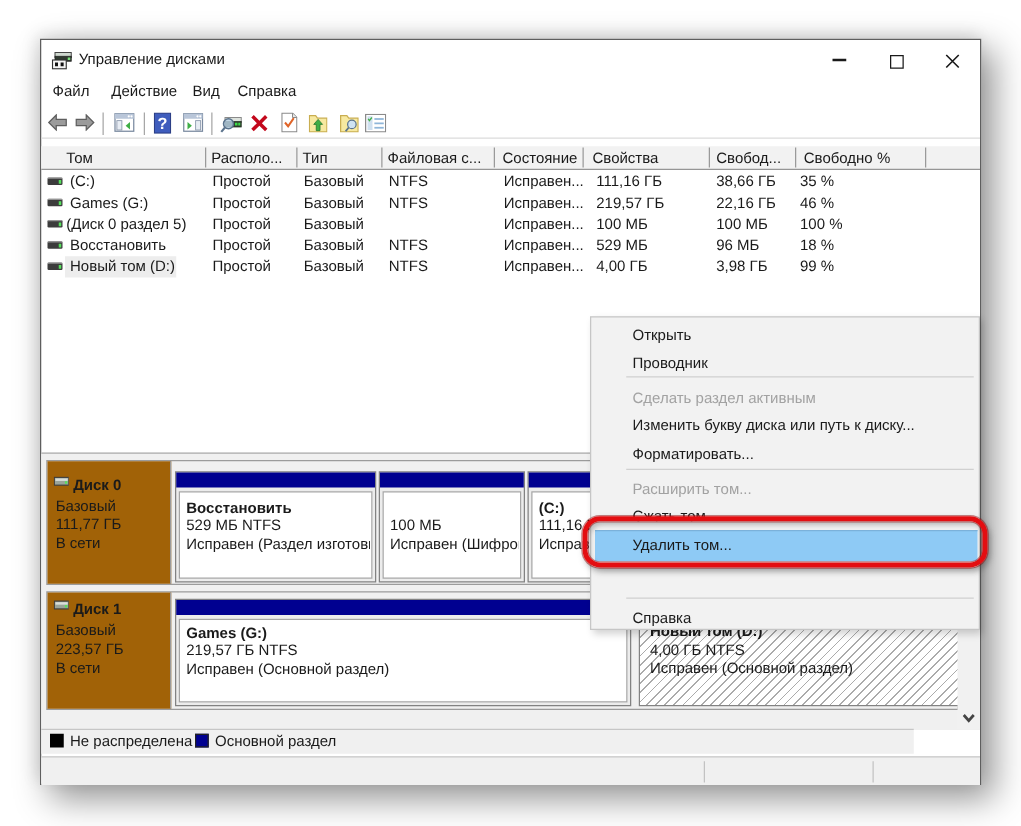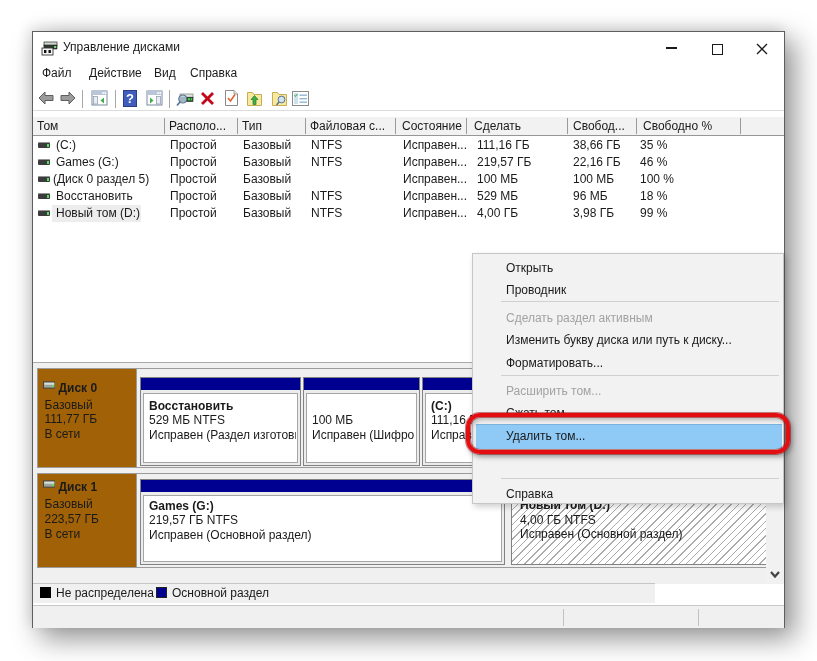--- a/index.html
+++ b/index.html
@@ -29,21 +29,21 @@
 .dlabel{left:0;top:0;width:98px;height:100%;border-right:1px solid #9b9b9b;background:#a16207}
 .dlt{left:6.5px;line-height:14px}
 .pcell{border:1px solid #828282;background:#ececec}
 .pband{left:0;top:0;right:0;height:12px;background:#000090}
 .pwhite{left:2px;top:15px;right:2px;bottom:2px;background:#fff;border:1px solid #a5a5a5}
 .ptxt{left:8px;white-space:nowrap;overflow:hidden;line-height:14.5px}
 .hatch{background:#fff;background-image:repeating-linear-gradient(135deg,#ababab 0px,#ababab 1px,rgba(0,0,0,0) 1px,rgba(0,0,0,0) 5.2px)}
 
 #sbar{left:733px;top:331px;width:18px;height:220px;background:#f1f1f1}
 
-#legend{left:0;top:551px;width:622px;height:19px;background:#f0f0f0;border-top:1px solid #c6c6c6}
+#legend{left:0;top:551px;width:698px;height:19px;background:#f0f0f0;border-top:1px solid #c6c6c6}
 .lsq{top:3px;width:11px;height:11px}
 
 #status{left:0;top:573px;width:751px;height:22px;background:#f0f0f0;border-top:1px solid #c8c8c8}
 .ssep{top:3px;width:1px;height:17px;background:#c2c2c2}
 
 #cmenu{left:472px;top:253px;width:310px;height:249px;background:#f2f2f2;border:1px solid #c6c6c6;box-shadow:2px 3px 6px rgba(0,0,0,0.18)}
 .cmi{left:0;width:310px;height:22px;line-height:22px;padding-left:33px;box-sizing:border-box;white-space:nowrap}
 .cms{left:28px;width:278px;height:1px;background:#d0d0d0}
 .gray{color:#a2a2a2}
 #cblue{left:3px;top:170px;width:306px;height:24px;background:#8ecaf5;border-top:1px solid #7cb2db}
@@ -135,26 +135,26 @@
     <rect x="0.5" y="0.5" width="16" height="14" fill="#fff" stroke="#8a8a8a" stroke-width="1"></rect>
     <rect x="2" y="2" width="4" height="11" fill="#cfe0ef"></rect>
     <path d="M2.5 4 L3.5 5.5 L5.5 3" stroke="#3fae46" stroke-width="1" fill="none"></path>
     <rect x="7.5" y="3.5" width="7.5" height="1.4" fill="#8fb6d9"></rect>
     <rect x="7.5" y="7" width="7.5" height="1.4" fill="#8fb6d9"></rect>
     <rect x="7.5" y="10.5" width="7.5" height="1.4" fill="#8fb6d9"></rect>
   </svg>
   <div class="a" style="left:0;top:78px;width:751px;height:1px;background:#dcdcdc"></div>
 
   <div class="a" id="hdr"></div>
-  <div class="a tt htxt" style="left:4px">Том</div>
+  <div class="a tt htxt" style="left:20px">Том</div>
   <div class="a tt htxt" style="left:136px">Располо...</div>
   <div class="a tt htxt" style="left:209px">Тип</div>
   <div class="a tt htxt" style="left:277px">Файловая с...</div>
   <div class="a tt htxt" style="left:369px">Состояние</div>
-  <div class="a tt htxt" style="left:441px">Сделать</div>
+  <div class="a tt htxt" style="left:441px">Свойства</div>
   <div class="a tt htxt" style="left:540px">Свобод...</div>
   <div class="a tt htxt" style="left:610px">Свободно %</div>
   <div class="a hsep" style="left:131px"></div>
   <div class="a hsep" style="left:204px"></div>
   <div class="a hsep" style="left:272px"></div>
   <div class="a hsep" style="left:362px"></div>
   <div class="a hsep" style="left:433px"></div>
   <div class="a hsep" style="left:534px"></div>
   <div class="a hsep" style="left:603px"></div>
   <div class="a hsep" style="left:707px"></div>

